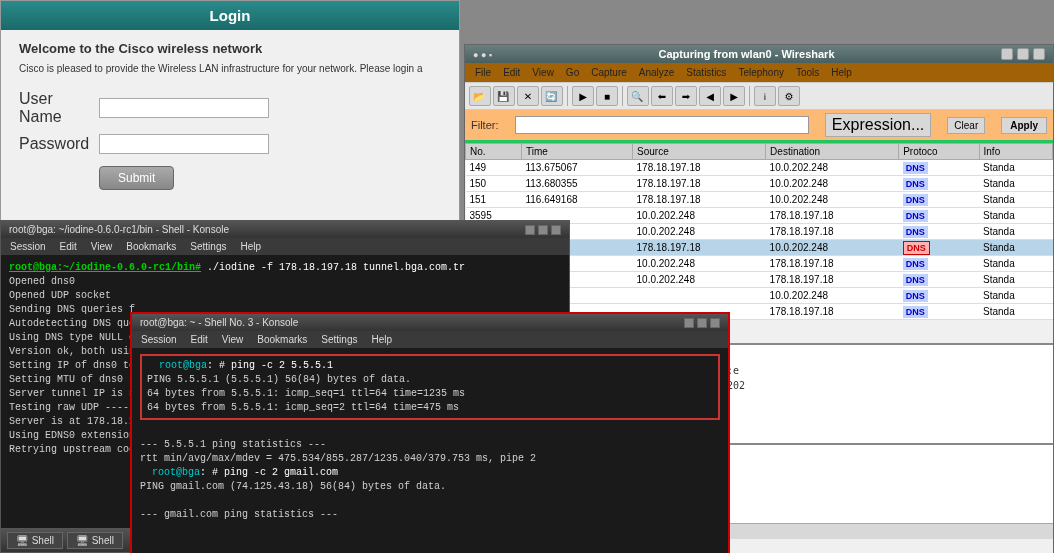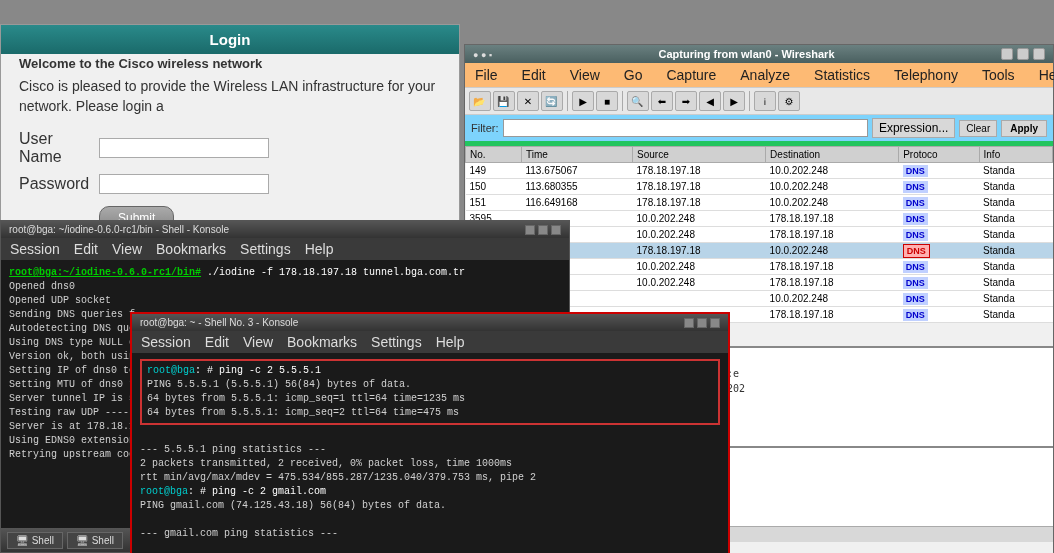--- a/index.html
+++ b/index.html
@@ -14,41 +14,40 @@
 
     
     .login-window {
       position: absolute;
       top: 0; left: 0;
       width: 460px;
       height: 230px;
       background: #f0f0f0;
       border: 1px solid #999;
       z-index: 1;
-      margin-top: 24px;
     }
     .login-titlebar {
       background: linear-gradient(to bottom, #2a8a8a, #1a6a6a);
       color: white;
       font-size: 15px;
       font-weight: bold;
       padding: 6px 10px;
       text-align: center;
     }
     .login-body {
-      padding: 2px 18px;
+      padding: 11px 18px;
     }
     .login-welcome {
       font-size: 13px;
       font-weight: bold;
       color: #333;
       margin-bottom: 6px;
     }
     .login-desc {
-      font-size: 14px;
+      font-size: 10px;
       color: #333;
       margin-bottom: 14px;
       line-height: 1.4;
     }
     .login-field-row {
       display: flex;
       align-items: center;
       margin-bottom: 8px;
     }
     .login-label {
@@ -68,21 +67,21 @@
       margin-top: 12px;
       padding-left: 80px;
     }
     .login-submit-btn {
       background: linear-gradient(to bottom, #aaa, #888);
       color: white;
       font-size: 12px;
       padding: 4px 18px;
       border: 1px solid #666;
       cursor: pointer;
-      border-radius: 10px;
+      border-radius: 4px;
     }
 
     
     .wireshark-window {
       position: absolute;
       top: 44px; left: 464px;
       width: 590px;
       height: 510px;
       background: #f0f0f0;
       border: 1px solid #666;
@@ -102,24 +101,24 @@
       display: flex; gap: 4px;
     }
     .ws-icon-btn {
       width: 12px; height: 12px;
       background: #ccc;
       border: 1px solid #999;
       border-radius: 2px;
       cursor: pointer;
     }
     .wireshark-menubar {
-      background: #fdba74;
-      display: flex;
-      gap: 12px;
-      font-size: 14px;
+      background: #a16207;
+      display: flex;
+      gap: 0;
+      font-size: 10px;
       padding: 2px 4px;
       border-bottom: 1px solid #ccc;
     }
     .ws-menu-item {
       padding: 2px 6px;
       cursor: pointer;
       color: #222;
     }
     .wireshark-toolbar {
       background: #e8e8e8;
@@ -133,40 +132,40 @@
       width: 22px; height: 20px;
       background: #d8d8d8;
       border: 1px solid #aaa;
       border-radius: 2px;
       cursor: pointer;
       display: flex; align-items: center; justify-content: center;
       font-size: 10px;
     }
     .ws-separator { width: 1px; height: 20px; background: #aaa; margin: 0 2px; }
     .wireshark-filter-bar {
-      background: #7dd3fc;
+      background: #fdba74;
       padding: 3px 6px;
       display: flex;
       align-items: center;
-      gap: 4px;
-      border-bottom: 5px solid #22c55e;
+      gap: 16px;
+      border-bottom: 3px solid #22c55e;
       font-size: 11px;
     }
     .filter-label { color: #333; font-size: 11px; }
     .filter-input {
       flex: 1;
       height: 18px;
       border: 1px solid #999;
       font-size: 11px;
       padding: 1px 4px;
       background: white;
     }
     .filter-expr-btn {
       padding: 2px 6px;
-      font-size: 12px;
+      font-size: 16px;
       background: #d8d8d8;
       border: 1px solid #aaa;
       cursor: pointer;
     }
     .filter-clear-btn {
       padding: 2px 6px;
       font-size: 10px;
       background: #d8d8d8;
       border: 1px solid #aaa;
       cursor: pointer;
@@ -275,21 +274,21 @@
     .shell-title-icons { display: flex; gap: 3px; }
     .shell-icon-btn {
       width: 10px; height: 10px;
       background: #888;
       border: 1px solid #666;
       cursor: pointer;
     }
     .shell-menubar {
       background: #3a3a3a;
       display: flex;
-      font-size: 14px;
+      font-size: 10px;
       padding: 2px 4px;
       gap: 4px;
     }
     .shell-menu-item {
       color: #ddd;
       padding: 1px 5px;
       cursor: pointer;
     }
     .shell-body {
       background: #1a1a1a;
@@ -335,21 +334,21 @@
     .shell3-body {
       background: #1a1a1a;
       color: #d0d0d0;
       font-family: 'Courier New', monospace;
       font-size: 10px;
       padding: 6px 8px;
       height: calc(100% - 50px);
       overflow: hidden;
       line-height: 1.4;
     }
-    .text-cyan { color: #00cccc; }
+    .text-cyan { color: #00cccc; margin-left: 12px; }
     .text-white { color: #ffffff; text-align: right; }
 
     
     .underline { text-decoration: underline; }
   </style>
 </head>
 <body>
 
 <div class="login-window">
   <div class="login-titlebar">
@@ -601,21 +600,20 @@
   <div class="shell3-body">
 
     <div style="border: 2px solid #cc3333; padding: 3px 5px; margin-bottom: 4px;">
       <div><span class="text-cyan">root@bga</span><span class="text-white">: # ping -c 2 5.5.5.1</span></div>
       <div>PING 5.5.5.1 (5.5.5.1) 56(84) bytes of data.</div>
       <div>64 bytes from 5.5.5.1: icmp_seq=1 ttl=64 time=1235 ms</div>
       <div>64 bytes from 5.5.5.1: icmp_seq=2 ttl=64 time=475 ms</div>
     </div>
     <div>&nbsp;</div>
     <div>--- 5.5.5.1 ping statistics ---</div>
-    <div>2 packets transmitted, 2 received, 0% packet loss, time 1000ms</div>
     <div>rtt min/avg/max/mdev = 475.534/855.287/1235.040/379.753 ms, pipe 2</div>
     <div><span class="text-cyan">root@bga</span><span class="text-white">: # ping -c 2 gmail.com</span></div>
     <div>PING gmail.com (74.125.43.18) 56(84) bytes of data.</div>
     <div>&nbsp;</div>
     <div>--- gmail.com ping statistics ---</div>
 
   </div>
 </div>
 
 </body></html>

